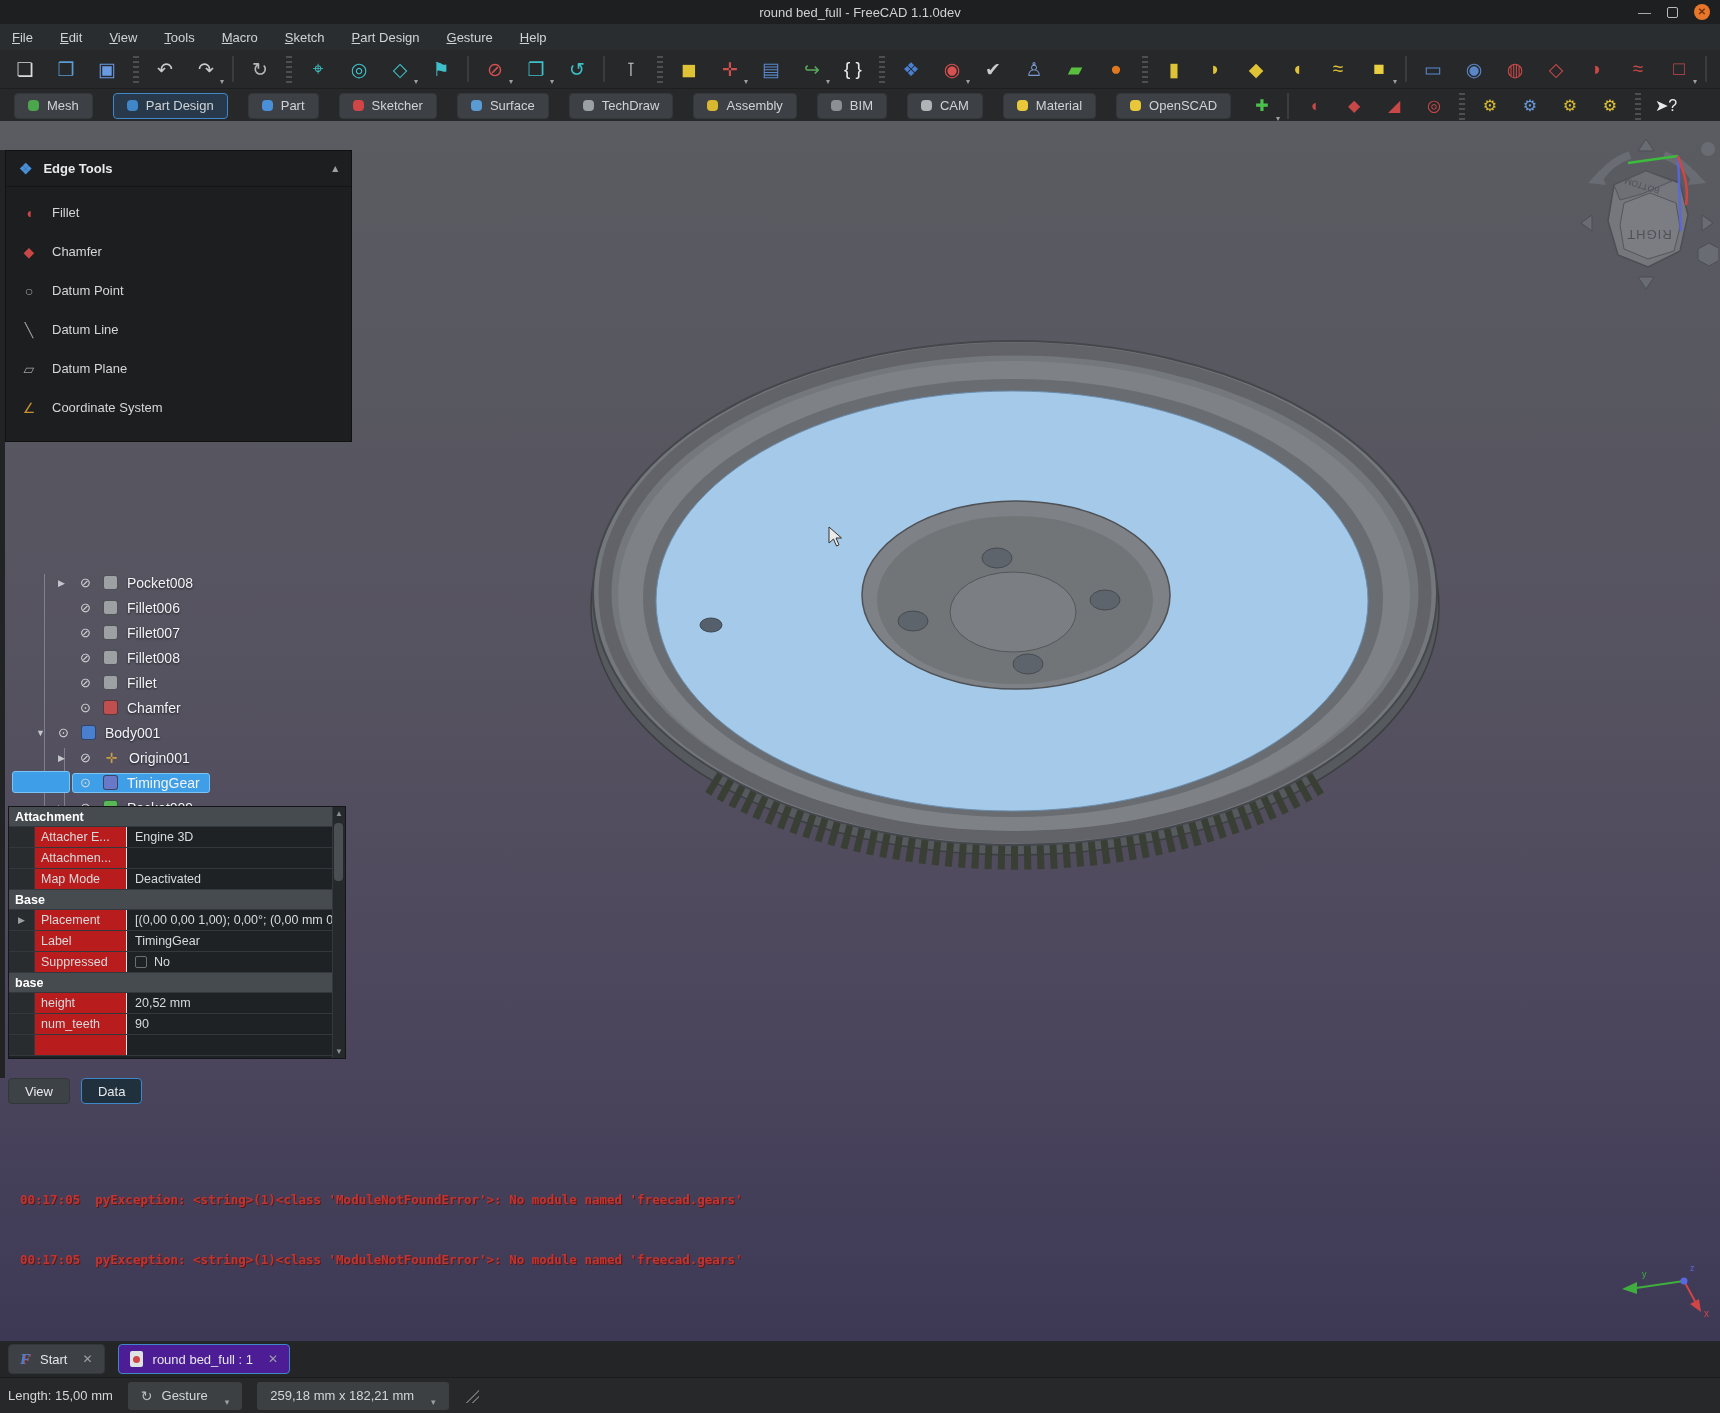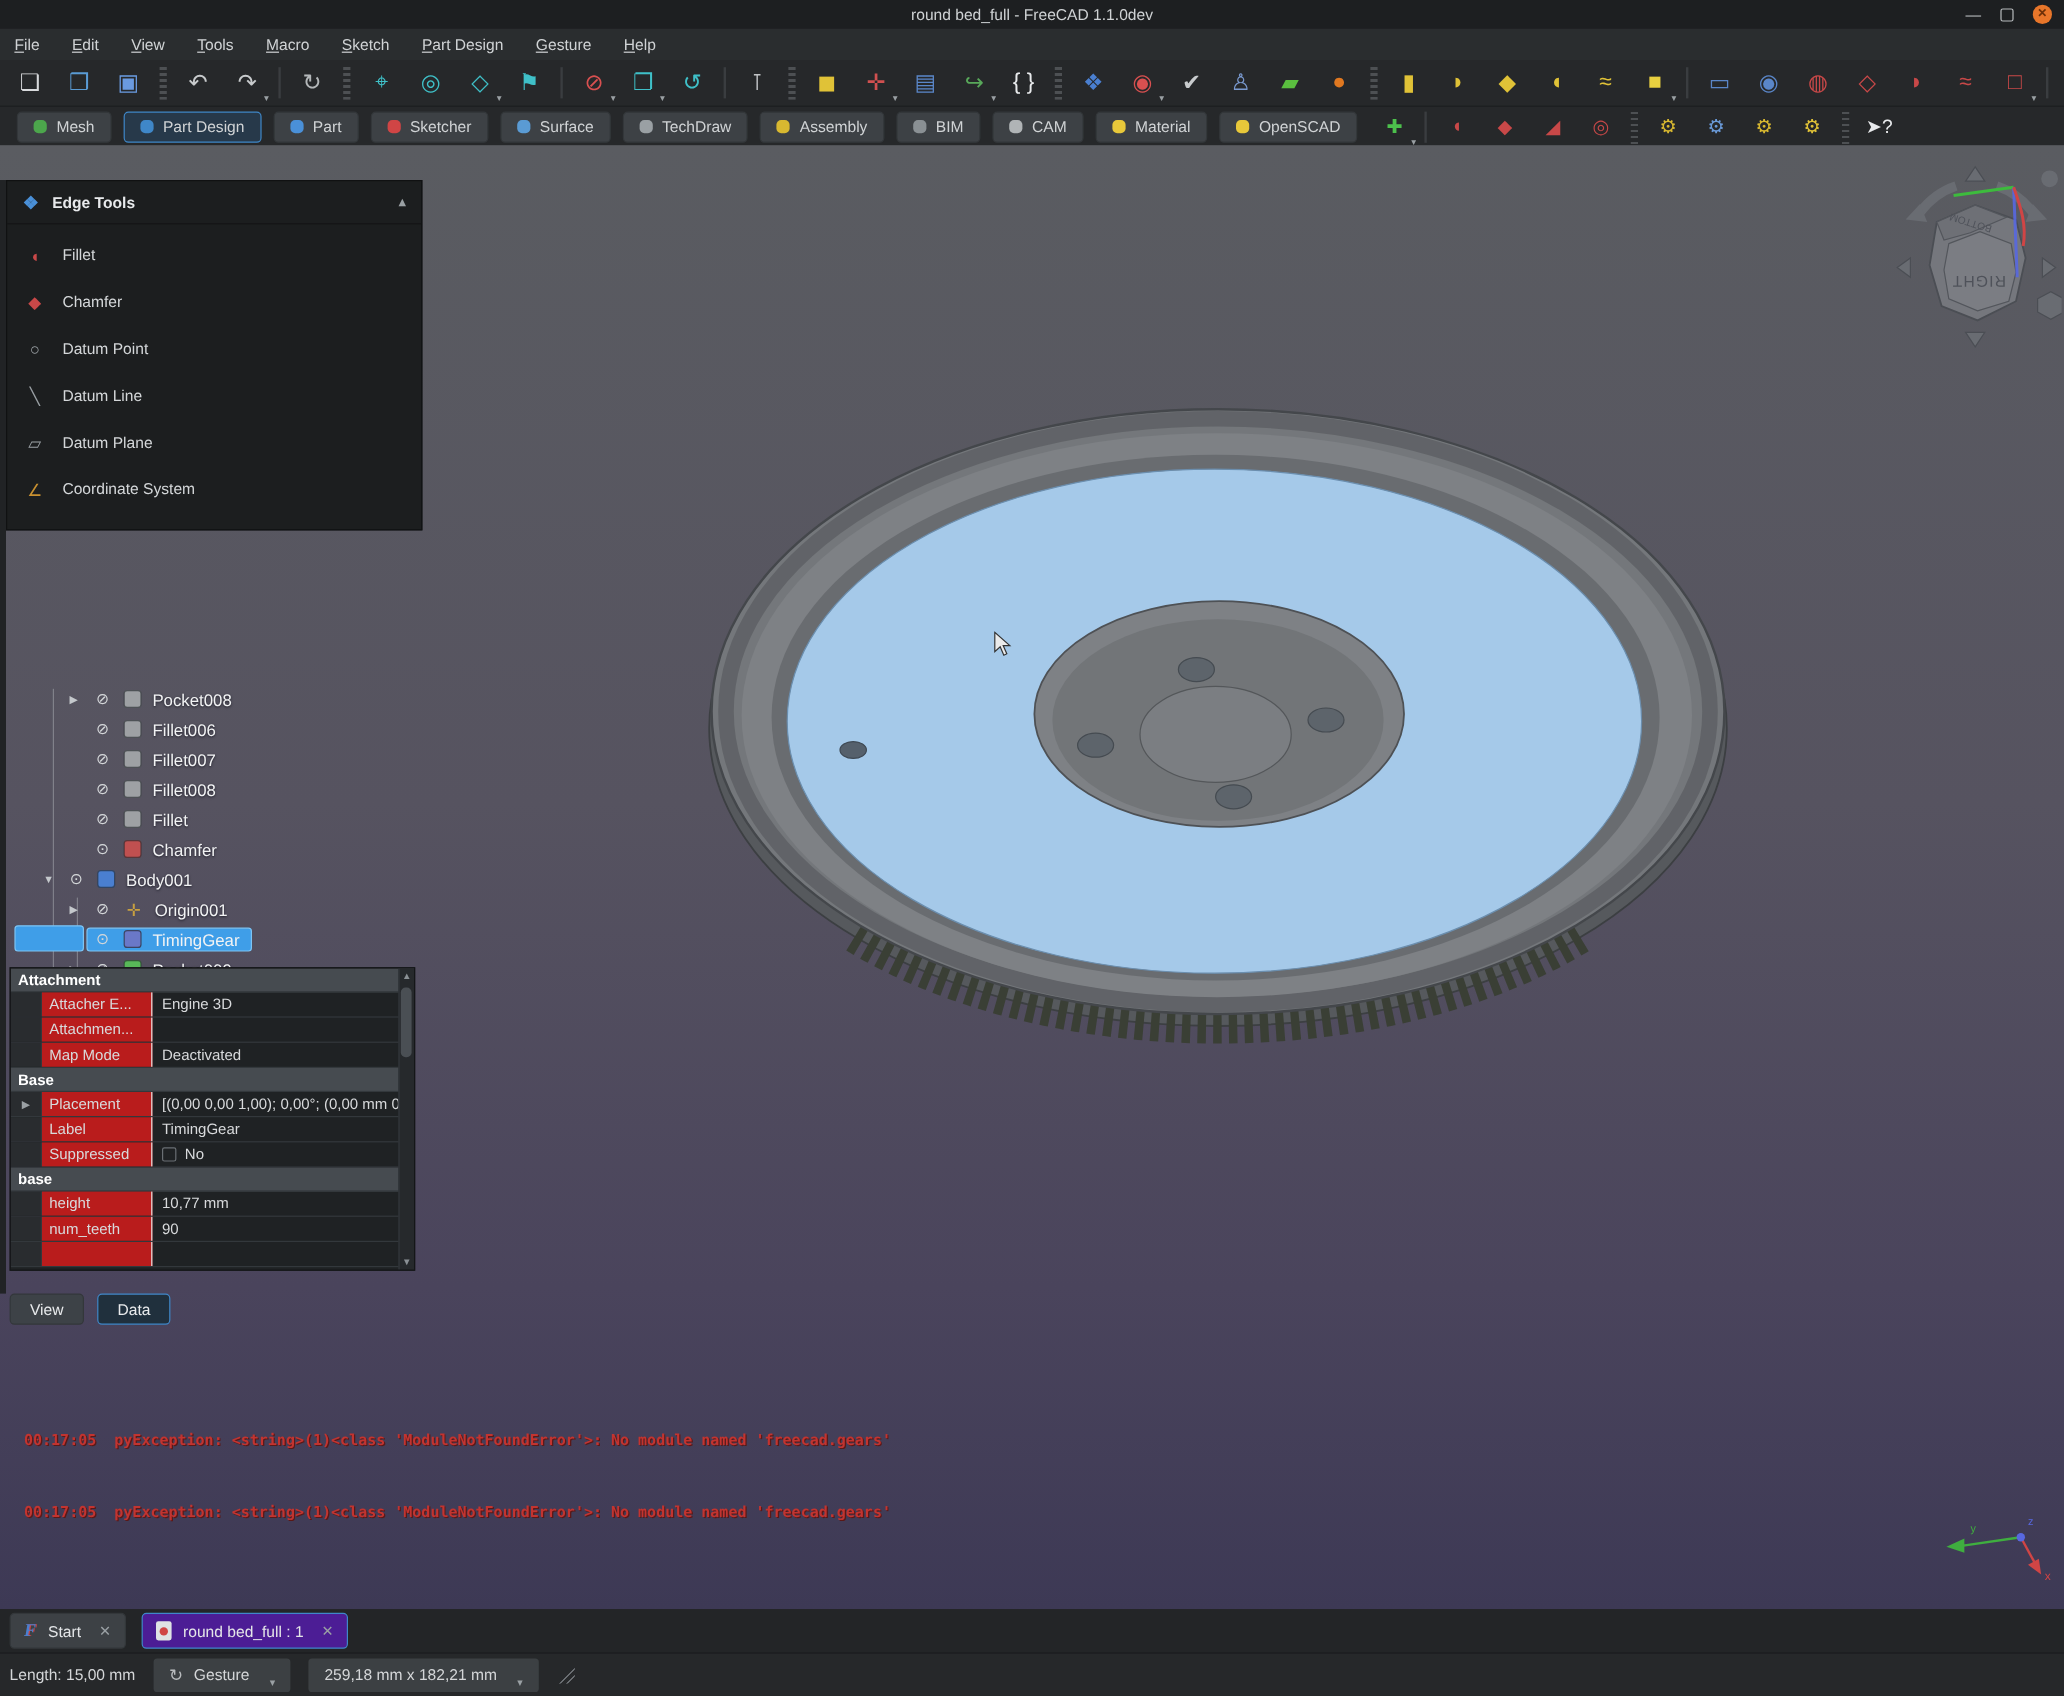--- a/index.html
+++ b/index.html
@@ -400,21 +400,21 @@
       
     </span>
 
     <span class="tb-item" data-kind="icon">
       
       
     </span>
   </div>
 
 <div class="wbbar">
-  <div style="display:flex;gap:10px;">
+  <div style="display:flex;gap:20px;">
 
       <span class="wbtab">
         <span class="wb-dot" style="background: rgb(76, 166, 76);"></span>
         <span>Mesh</span>
       </span>
 
       <span class="wbtab" data-active="true">
         <span class="wb-dot" style="background: rgb(63, 135, 200);"></span>
         <span>Part Design</span>
       </span>
@@ -824,21 +824,21 @@
 
           <span class="p-label">base</span>
 
         </div>
 
         <div class="prow" data-kind="row">
           <span class="p-gutter"></span>
           <span class="p-label">height</span>
           <span class="p-value">
 
-            <span>10,77 mm</span>
+            <span>20,52 mm</span>
           </span>
         </div>
 
         <div class="prow" data-kind="row">
           <span class="p-gutter"></span>
           <span class="p-label">num_teeth</span>
           <span class="p-value">
 
             <span>90</span>
           </span>

